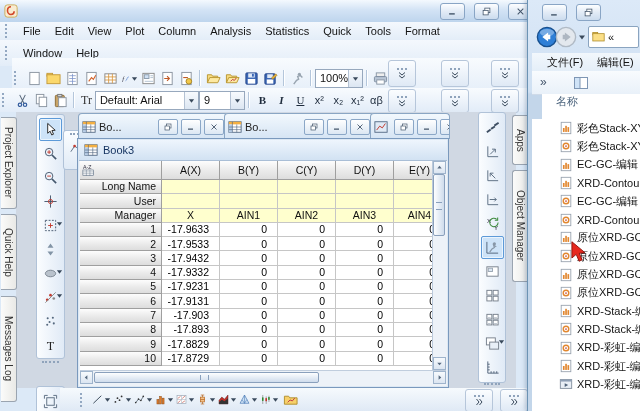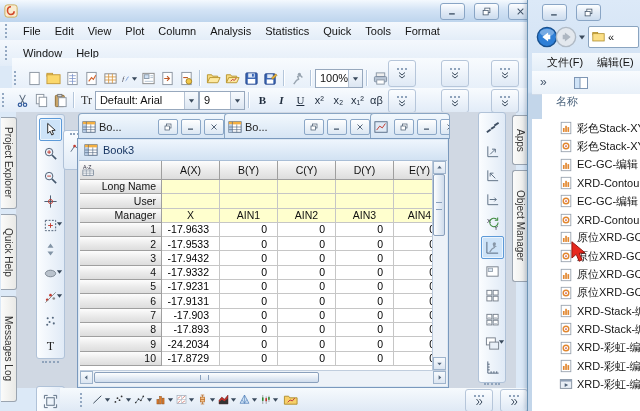--- a/index.html
+++ b/index.html
@@ -774,21 +774,21 @@
             <div class="cell dcell">0</div>
             <div class="cell dcell">0</div>
             <div class="cell dcell">0</div>
             <div class="cell rhead">8</div>
             <div class="cell dcell">-17.893</div>
             <div class="cell dcell">0</div>
             <div class="cell dcell">0</div>
             <div class="cell dcell">0</div>
             <div class="cell dcell">0</div>
             <div class="cell rhead">9</div>
-            <div class="cell dcell">-24.2034</div>
+            <div class="cell dcell">-17.8829</div>
             <div class="cell dcell">0</div>
             <div class="cell dcell">0</div>
             <div class="cell dcell">0</div>
             <div class="cell dcell">0</div>
             <div class="cell rhead">10</div>
             <div class="cell dcell">-17.8729</div>
             <div class="cell dcell">0</div>
             <div class="cell dcell">0</div>
             <div class="cell dcell">0</div>
             <div class="cell dcell">0</div>

